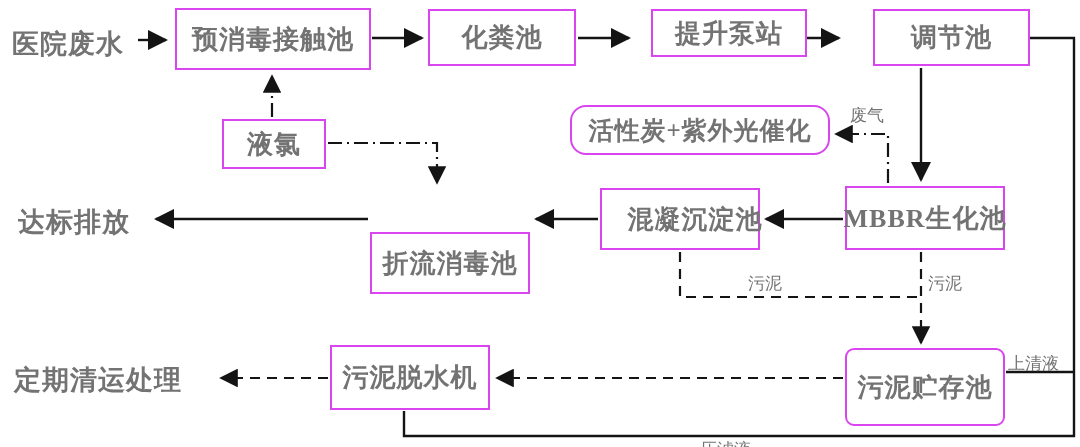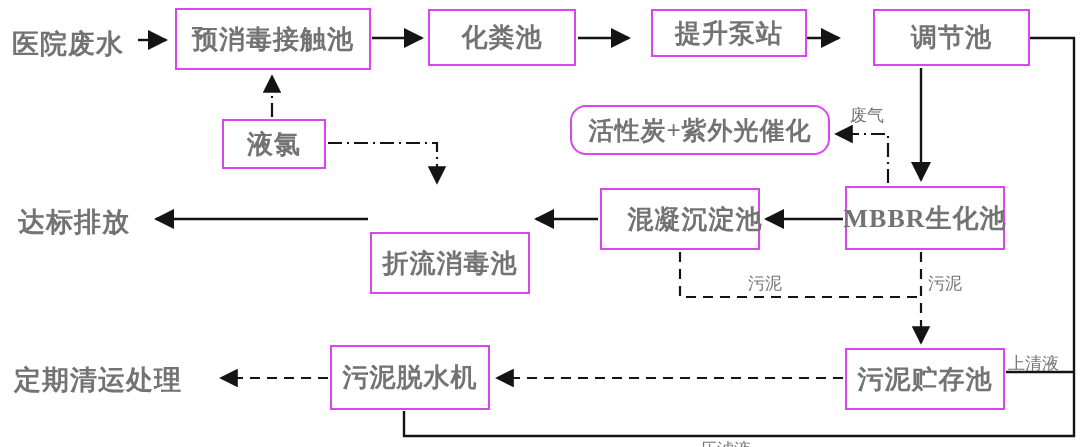--- a/index.html
+++ b/index.html
@@ -45,21 +45,21 @@
   .n-pre      { left: 175px; top: 8px;   width: 196px; height: 62px; }
   .n-septic   { left: 428px; top: 9px;   width: 148px; height: 57px; }
   .n-lift     { left: 651px; top: 9px;   width: 156px; height: 48px; }
   .n-reg      { left: 845px; top: 9px;   width: 157px; height: 57px; margin-left: 28px; }
   .n-cl       { left: 222px; top: 119px; width: 104px; height: 50px; }
   .n-uv       { left: 570px; top: 105px; width: 260px; height: 50px; font-size: 25px; border-radius: 16px; }
   .n-baffle   { left: 370px; top: 188px; width: 160px; height: 62px; margin-top: 44px; }
   .n-coag     { left: 600px; top: 188px; width: 160px; height: 62px; padding-left: 30px; }
   .n-mbbr     { left: 845px; top: 186px; width: 160px; height: 64px; }
   .n-dewater  { left: 330px; top: 345px; width: 160px; height: 65px; }
-  .n-storage  { left: 845px; top: 348px; width: 160px; height: 62px; }
+  .n-storage  { left: 845px; top: 348px; width: 160px; height: 78px; border-radius: 9px; }
 
   .t-source   { left: 12px;  top: 26px;  }
   .t-disch    { left: 18px;  top: 204px; }
   .t-period   { left: 14px;  top: 362px; }
 
   .l-gas      { left: 850px; top: 104px; }
   .l-sl-left  { left: 748px; top: 272px; }
   .l-sl-right { left: 928px; top: 272px; }
   .l-super    { left: 1008px; top: 352px; }
   .l-filtr    { left: 700px; top: 438px; }

